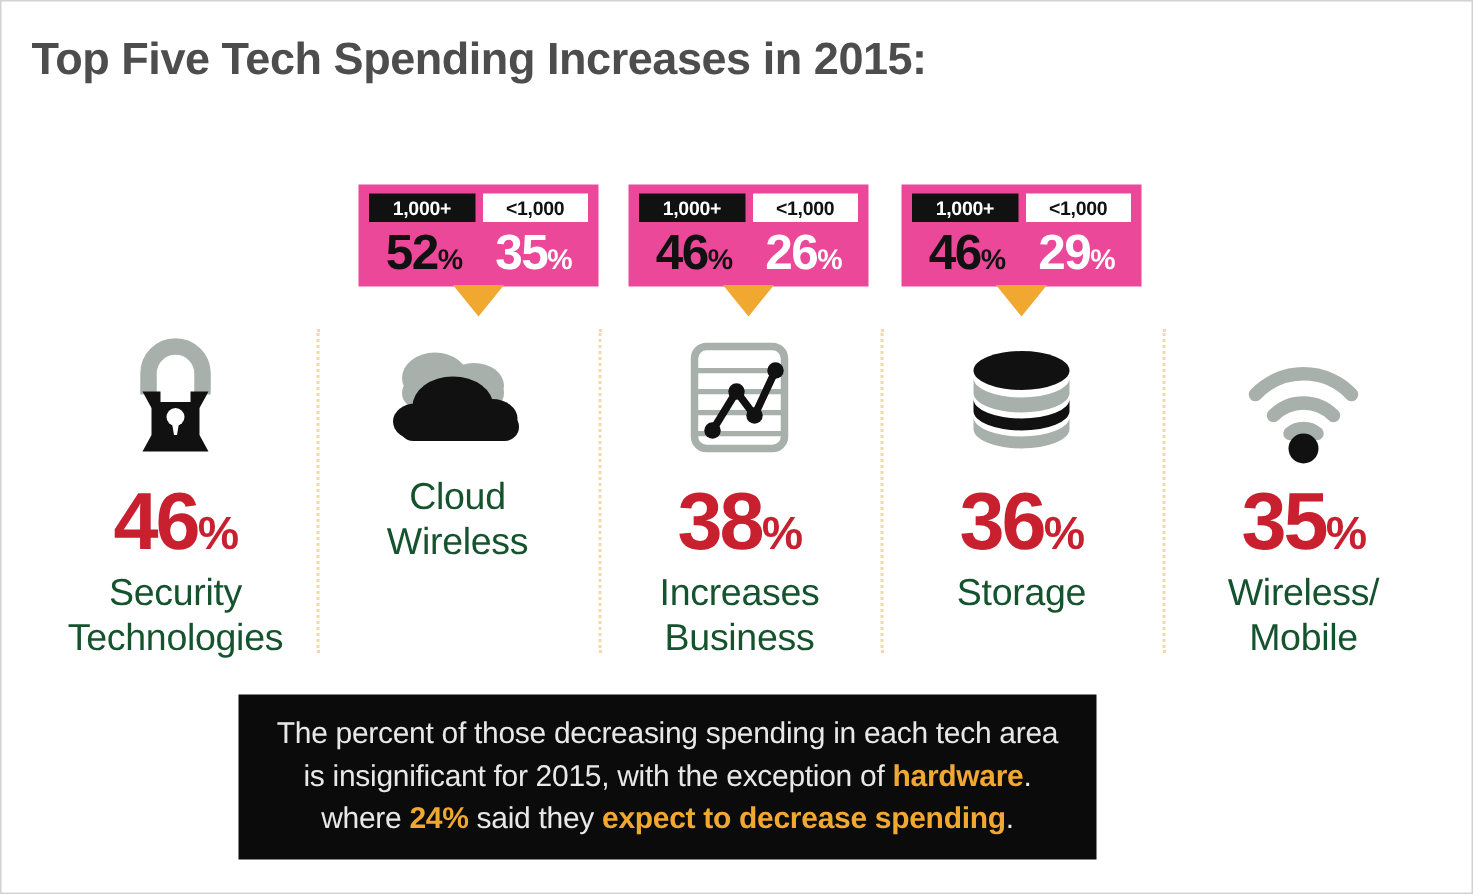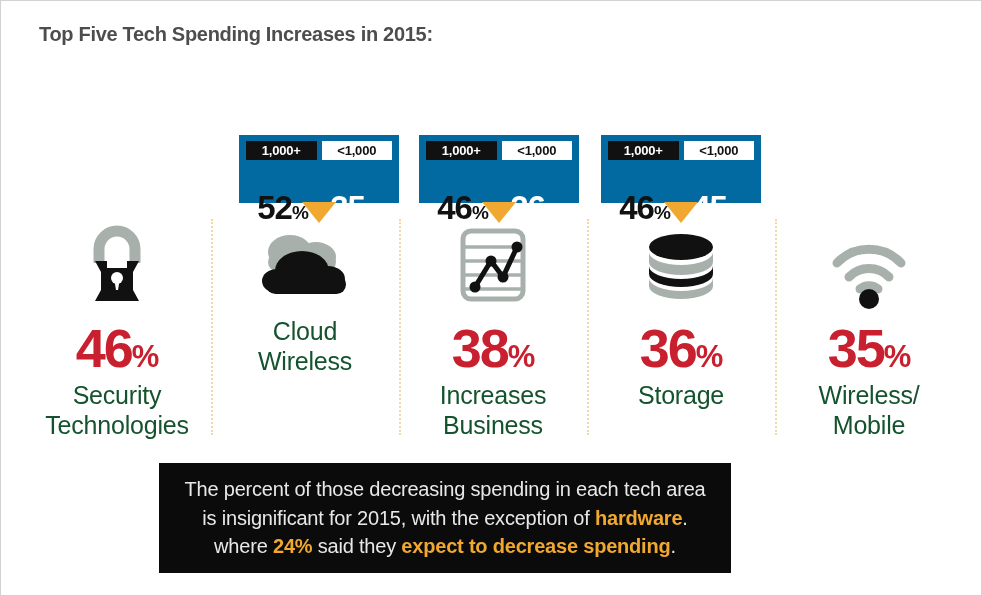--- a/index.html
+++ b/index.html
@@ -16,43 +16,43 @@
     height: 596px;
     background: #ffffff;
     border: 1px solid #d2d2d2;
     box-sizing: border-box;
     overflow: hidden;
   }
 
   
   .title {
     position: absolute;
-    left: 38px;
+    left: 20px;
     top: 22px;
-    font-size: 20px;
+    font-size: 30px;
     font-weight: bold;
     color: #4d4d4d;
     letter-spacing: -0.3px;
     white-space: nowrap;
   }
 
   
   .callouts {
     position: absolute;
     left: 0;
     top: 122px;
     width: 982px;
     height: 96px;
   }
   .callout {
     position: absolute;
-    top: 12px;
+    top: 0;
     width: 160px;
     height: 68px;
-    background: #0369a1;
+    background: #ec4899;
   }
   .callout.c1 { left: 238px; }
   .callout.c2 { left: 418px; }
   .callout.c3 { left: 600px; }
   .callout .pointer {
     position: absolute;
     left: 50%;
     bottom: -20px;
     margin-left: -17px;
     width: 0;
@@ -84,21 +84,20 @@
     padding: 1px 7px 0 7px;
     box-sizing: border-box;
     align-items: baseline;
   }
   .val {
     flex: 1;
     text-align: center;
     font-weight: bold;
     letter-spacing: -1px;
     white-space: nowrap;
-    margin-top: 28px;
   }
   .val .num { font-size: 33px; }
   .val .pct { font-size: 19px; }
   .val.dark  { color: #111111; }
   .val.light { color: #ffffff; }
 
   
   .columns {
     position: absolute;
     left: 22px;
@@ -207,21 +206,21 @@
       <div class="pointer"></div>
     </div>
 
     <div class="callout c3">
       <div class="tags">
         <div class="tag dark">1,000+</div>
         <div class="tag light">&lt;1,000</div>
       </div>
       <div class="vals">
         <div class="val dark"><span class="num">46</span><span class="pct">%</span></div>
-        <div class="val light"><span class="num">45</span><span class="pct">%</span></div>
+        <div class="val light"><span class="num">29</span><span class="pct">%</span></div>
       </div>
       <div class="pointer"></div>
     </div>
 
   </div>
 
   <div class="columns">
 
     <div class="col">
       <div class="icon-wrap">

